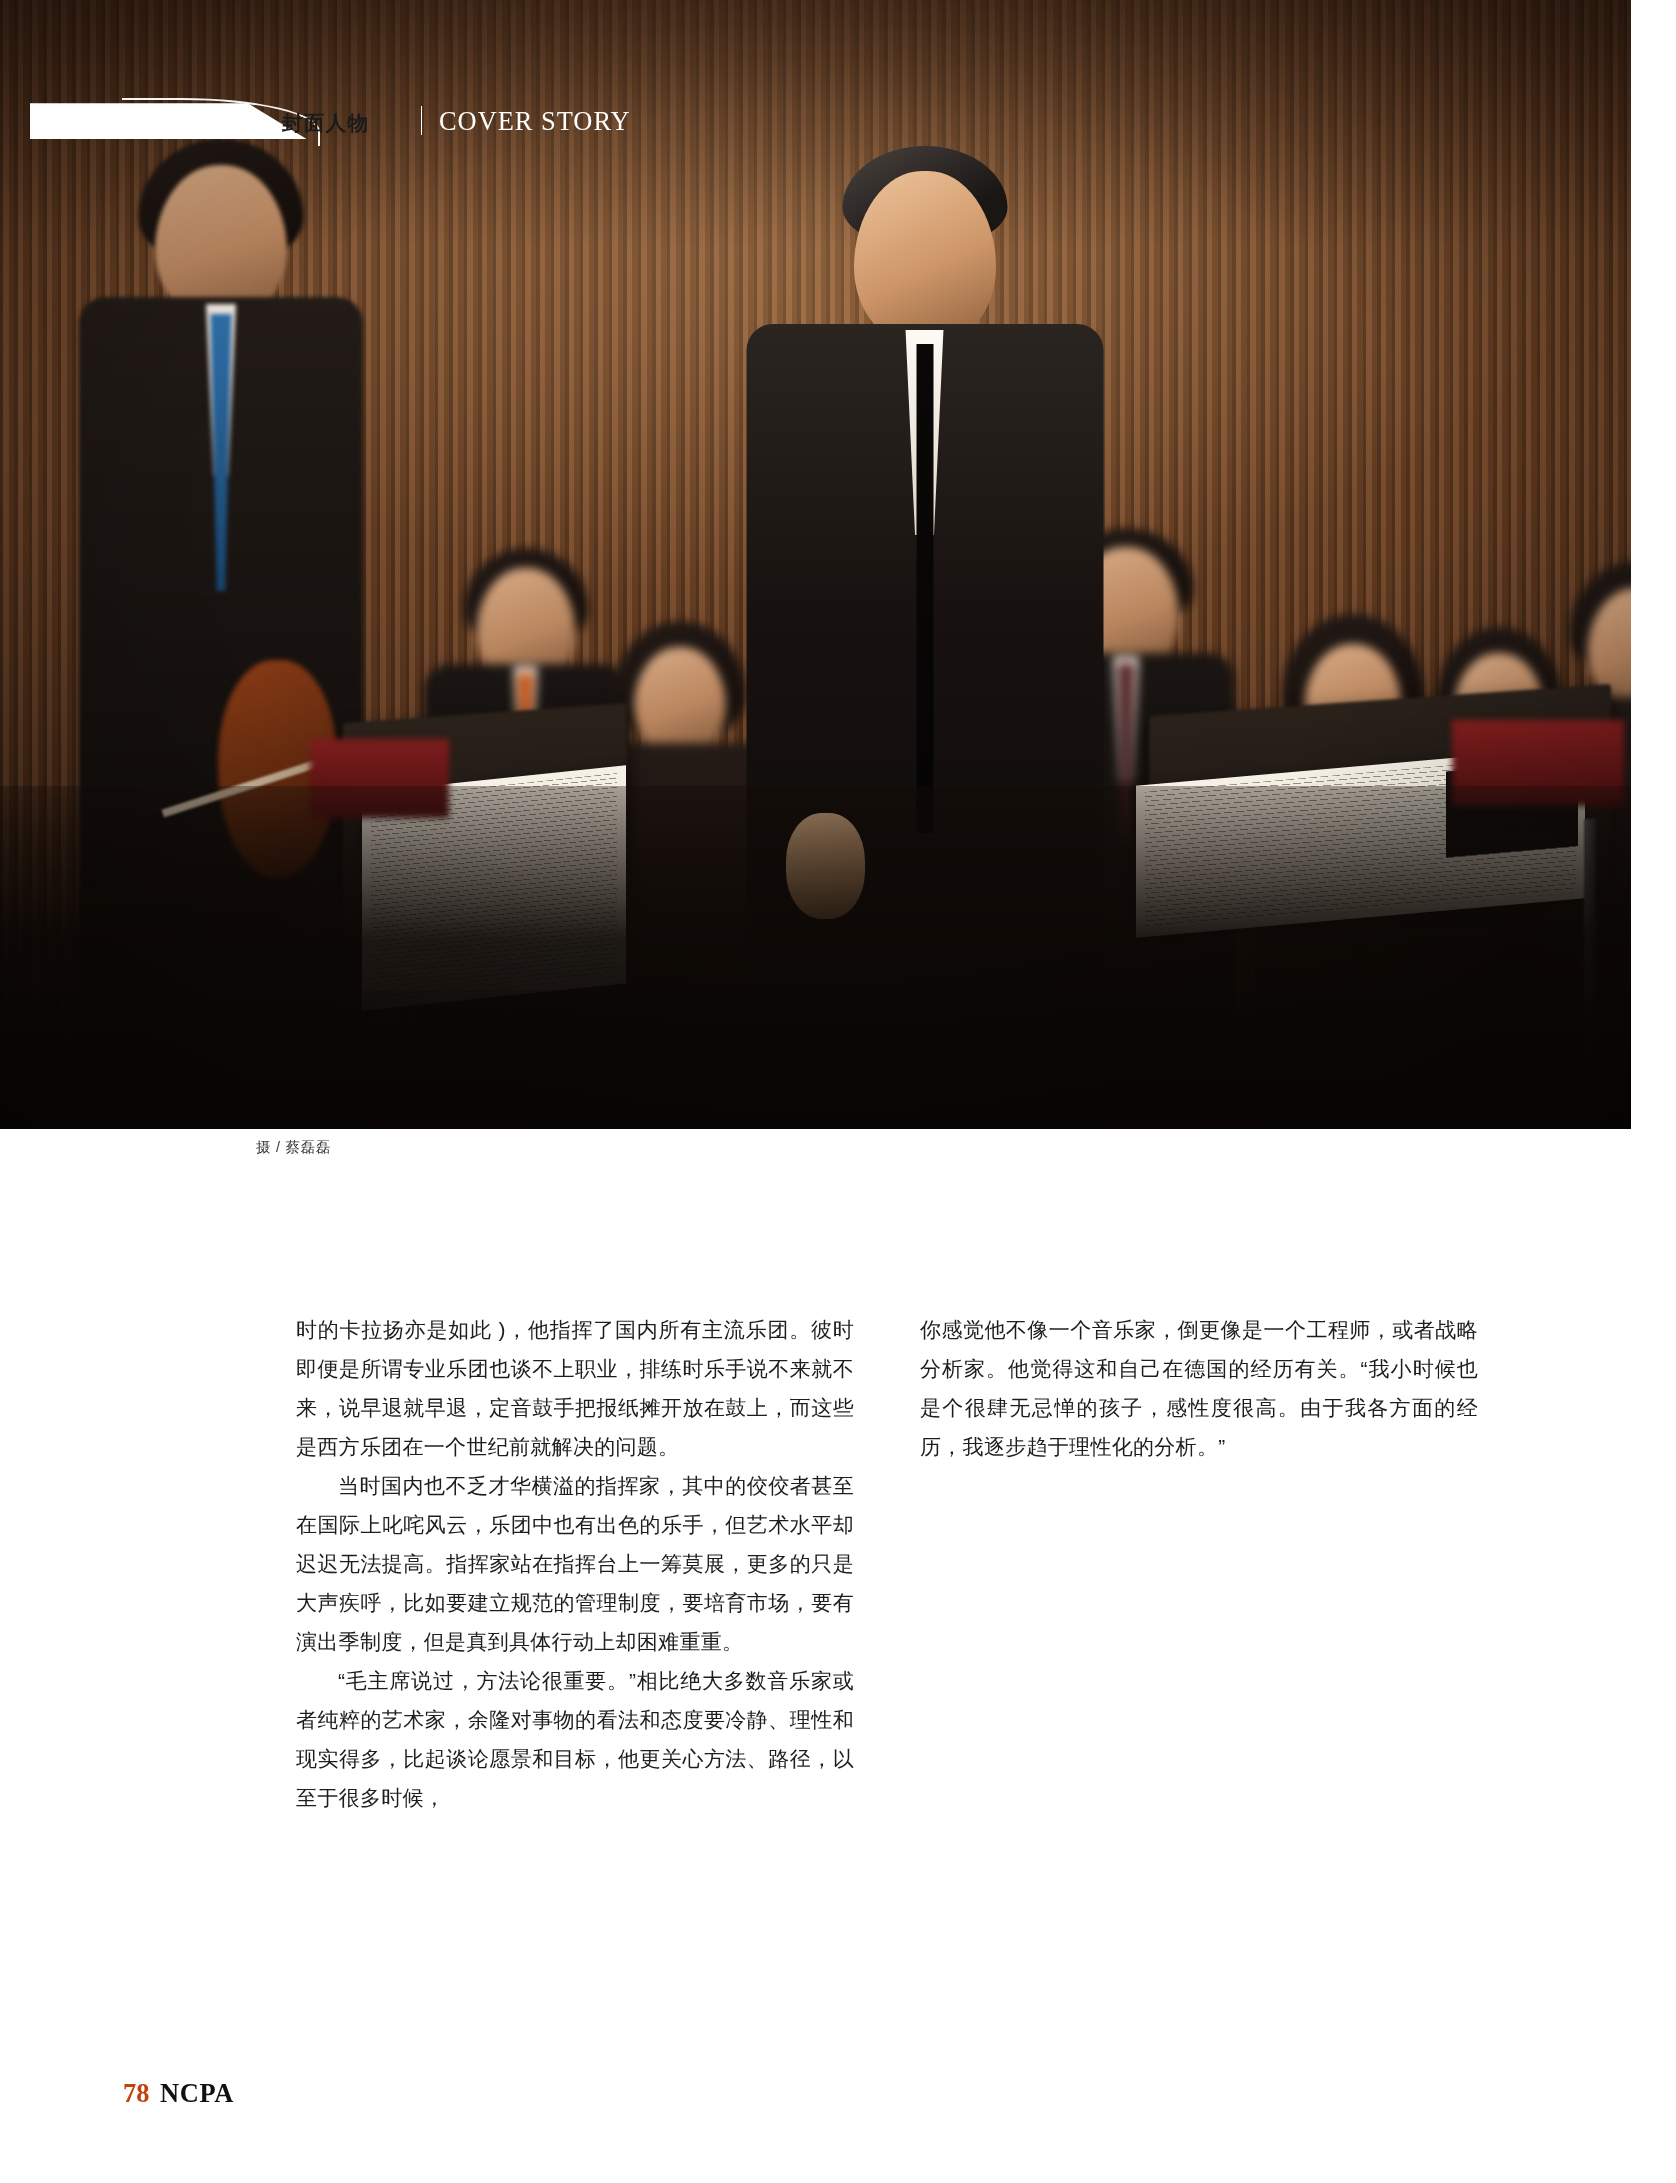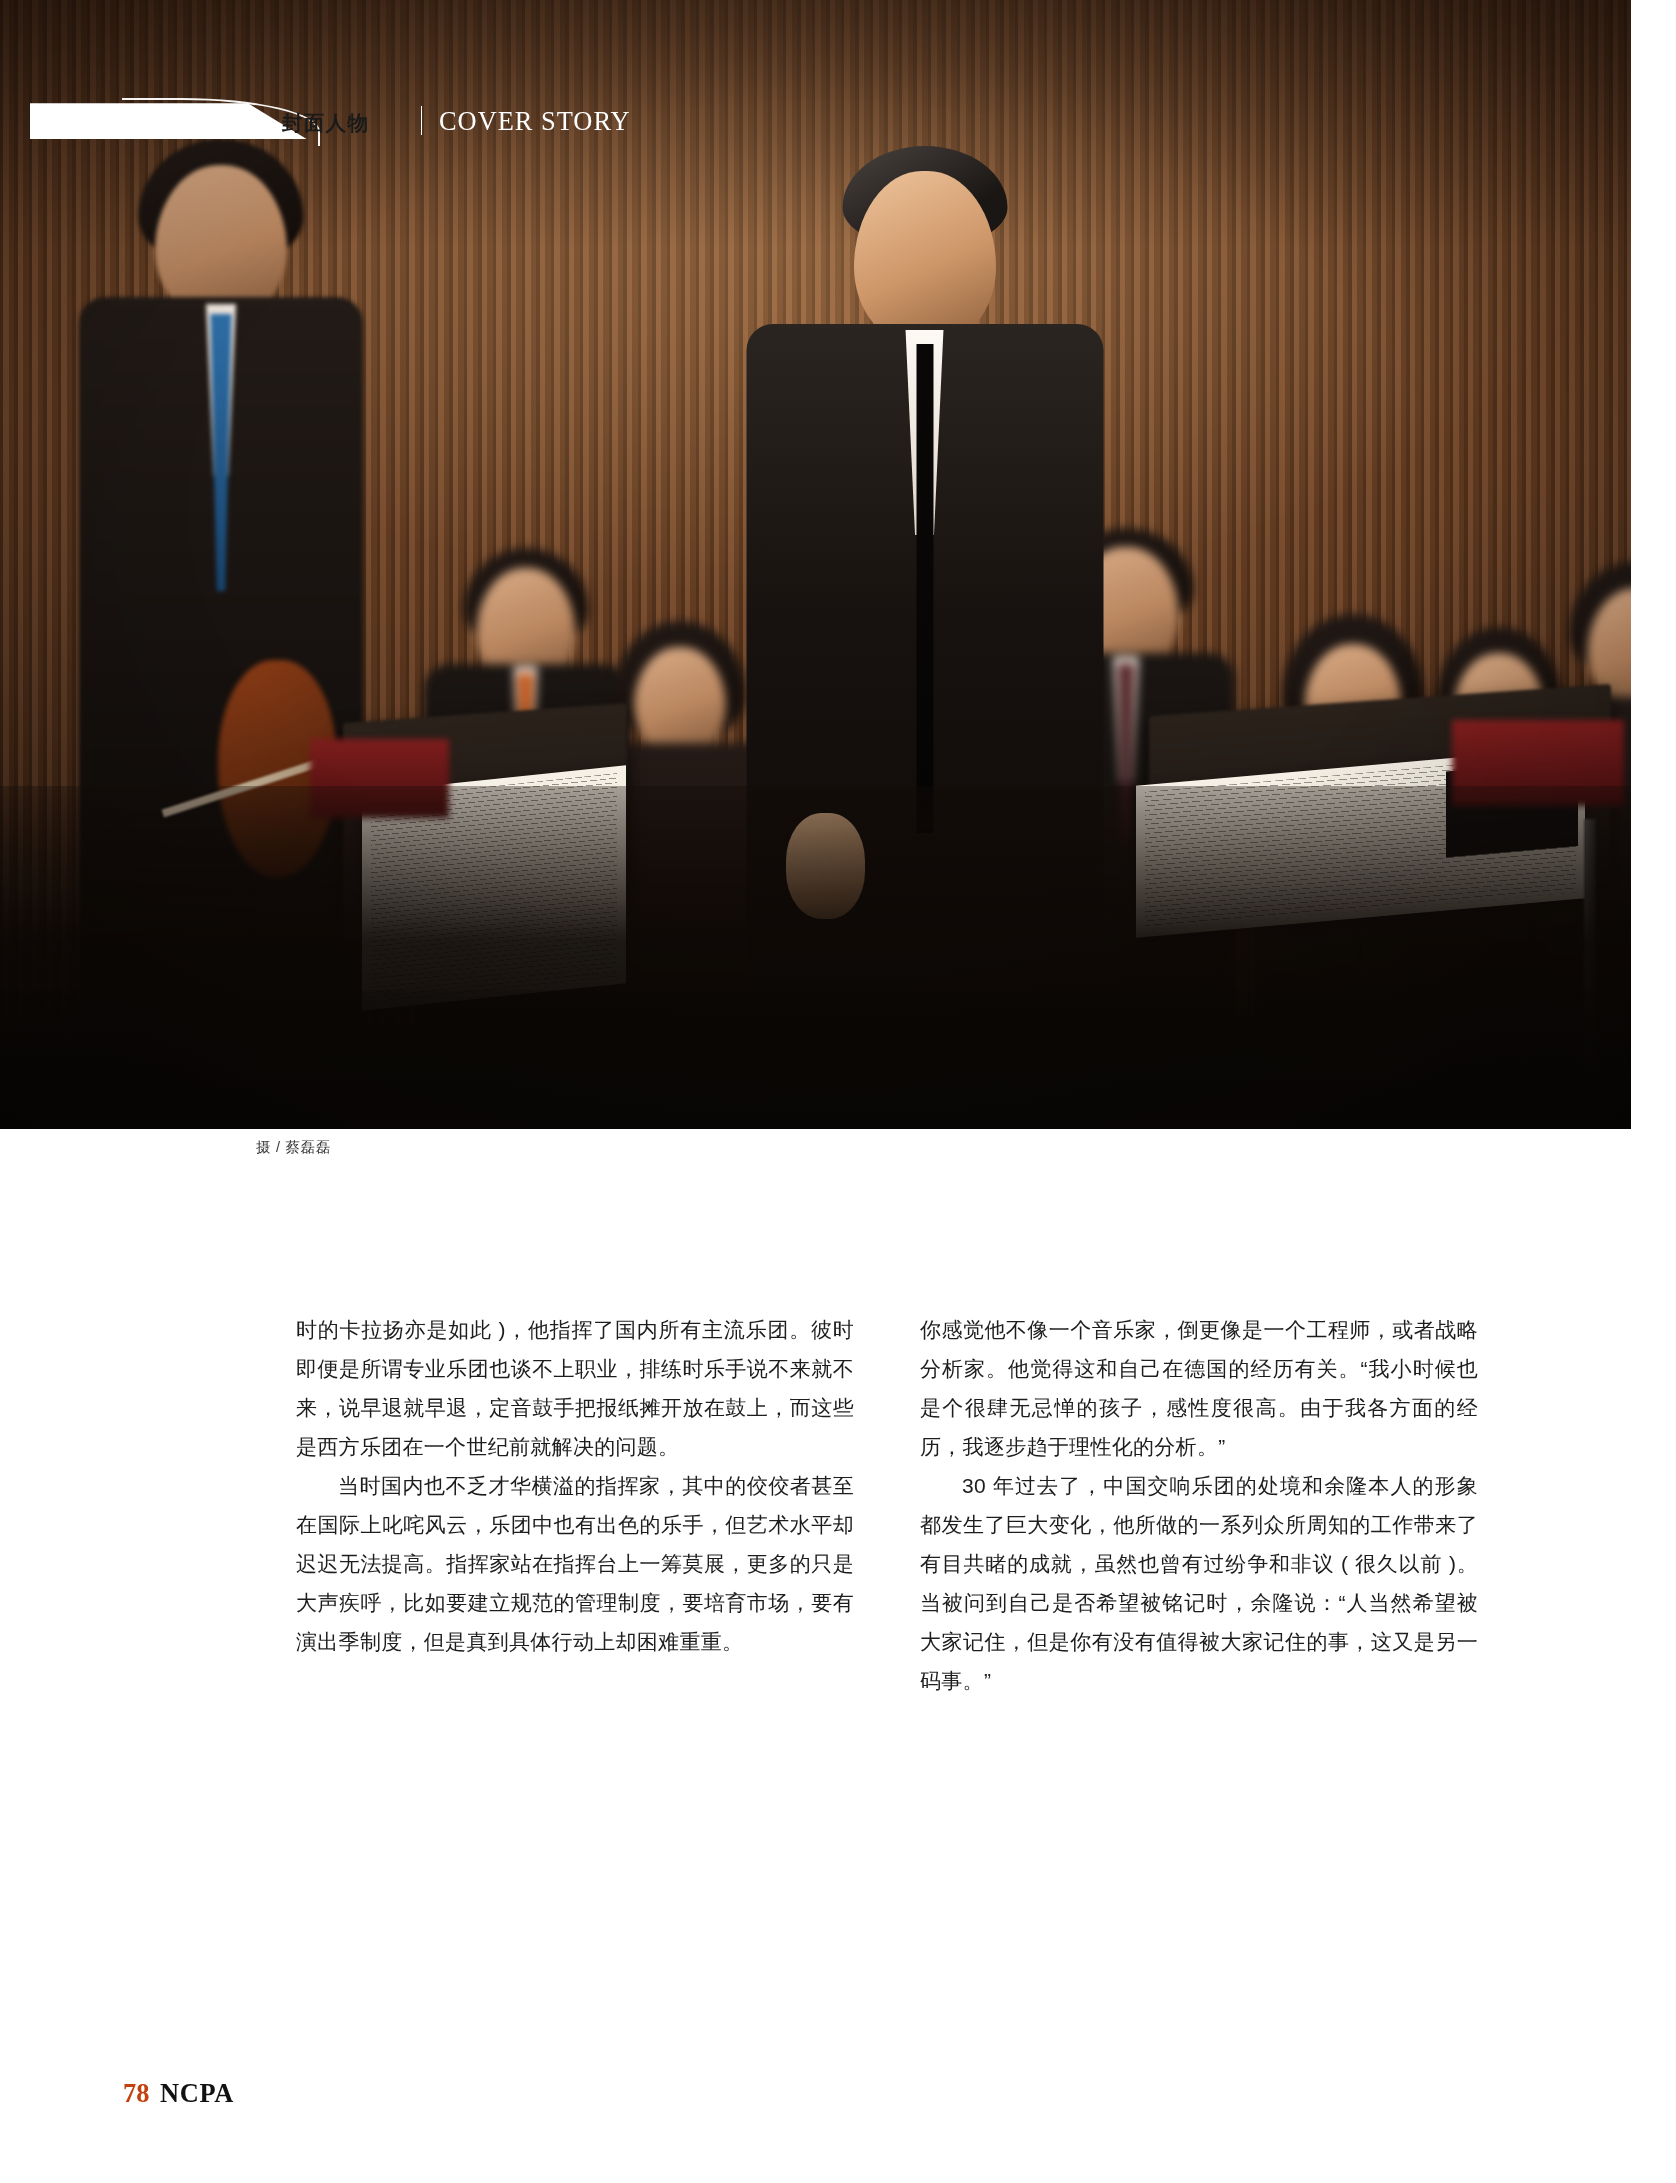--- a/index.html
+++ b/index.html
@@ -350,24 +350,24 @@
     <div class="en">COVER STORY</div>
   </div>
 </div>
 
 <div class="caption">摄 / 蔡磊磊</div>
 
 <div class="columns">
   <div class="col">
     <p>时的卡拉扬亦是如此 )，他指挥了国内所有主流乐团。彼时即便是所谓专业乐团也谈不上职业，排练时乐手说不来就不来，说早退就早退，定音鼓手把报纸摊开放在鼓上，而这些是西方乐团在一个世纪前就解决的问题。</p>
     <p class="indent">当时国内也不乏才华横溢的指挥家，其中的佼佼者甚至在国际上叱咤风云，乐团中也有出色的乐手，但艺术水平却迟迟无法提高。指挥家站在指挥台上一筹莫展，更多的只是大声疾呼，比如要建立规范的管理制度，要培育市场，要有演出季制度，但是真到具体行动上却困难重重。</p>
+    <p class="indent">“毛主席说过，方法论很重要。”相比绝大多数音乐家或者纯粹的艺术家，余隆对事物的看法和态度要冷静、理性和现实得多，比起谈论愿景和目标，他更关心方法、路径，以至于很多时候，</p>
   </div>
   <div class="col">
     <p>你感觉他不像一个音乐家，倒更像是一个工程师，或者战略分析家。他觉得这和自己在德国的经历有关。“我小时候也是个很肆无忌惮的孩子，感性度很高。由于我各方面的经历，我逐步趋于理性化的分析。”</p>
-    <p class="indent">30 年过去了，中国交响乐团的处境和余隆本人的形象都发生了巨大变化，他所做的一系列众所周知的工作带来了有目共睹的成就，虽然也曾有过纷争和非议 ( 很久以前 )。当被问到自己是否希望被铭记时，余隆说：“人当然希望被大家记住，但是你有没有值得被大家记住的事，这又是另一码事。”</p>
   </div>
 </div>
 
 <div class="footer">
   <span class="pageno">78</span>
   <span class="brand">NCPA</span>
 </div>
 
 
 </body></html>

